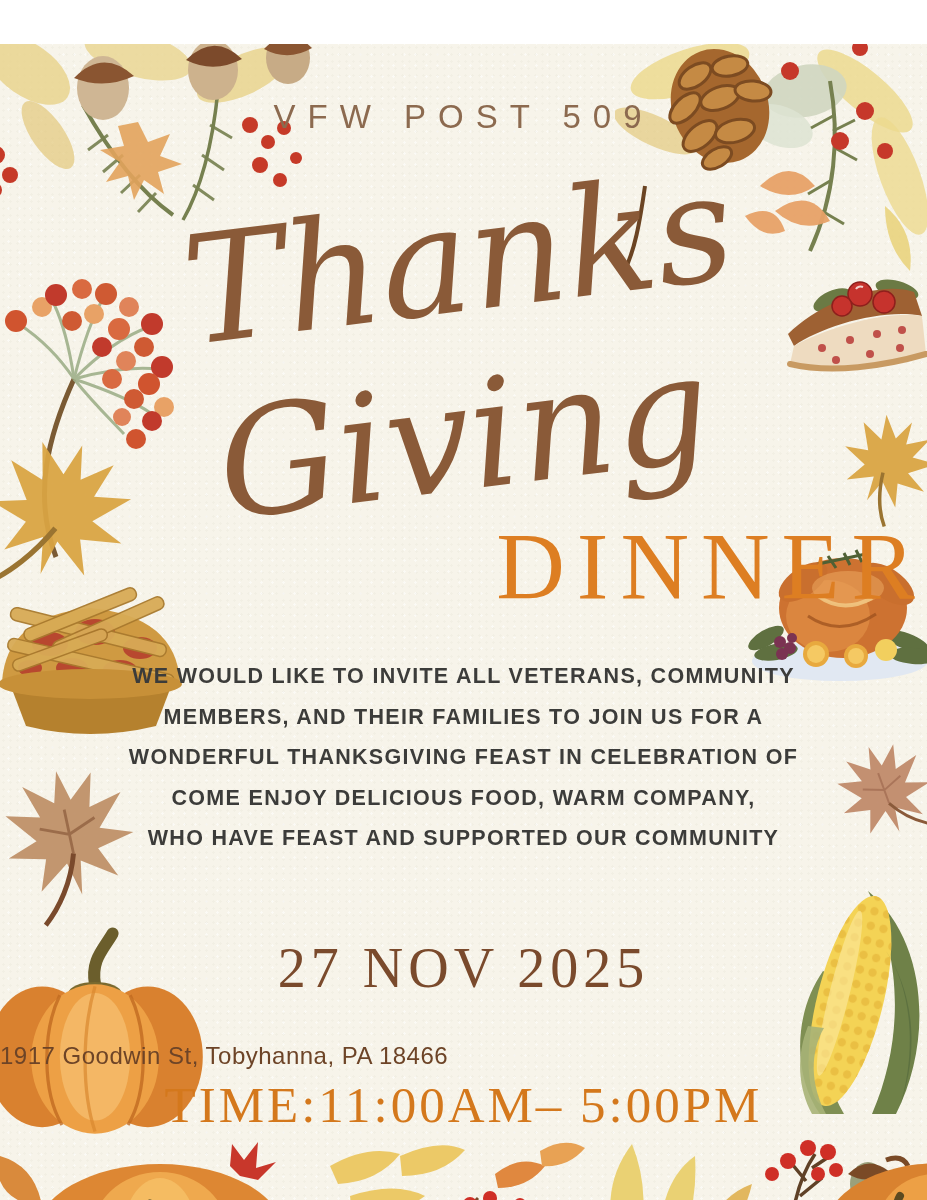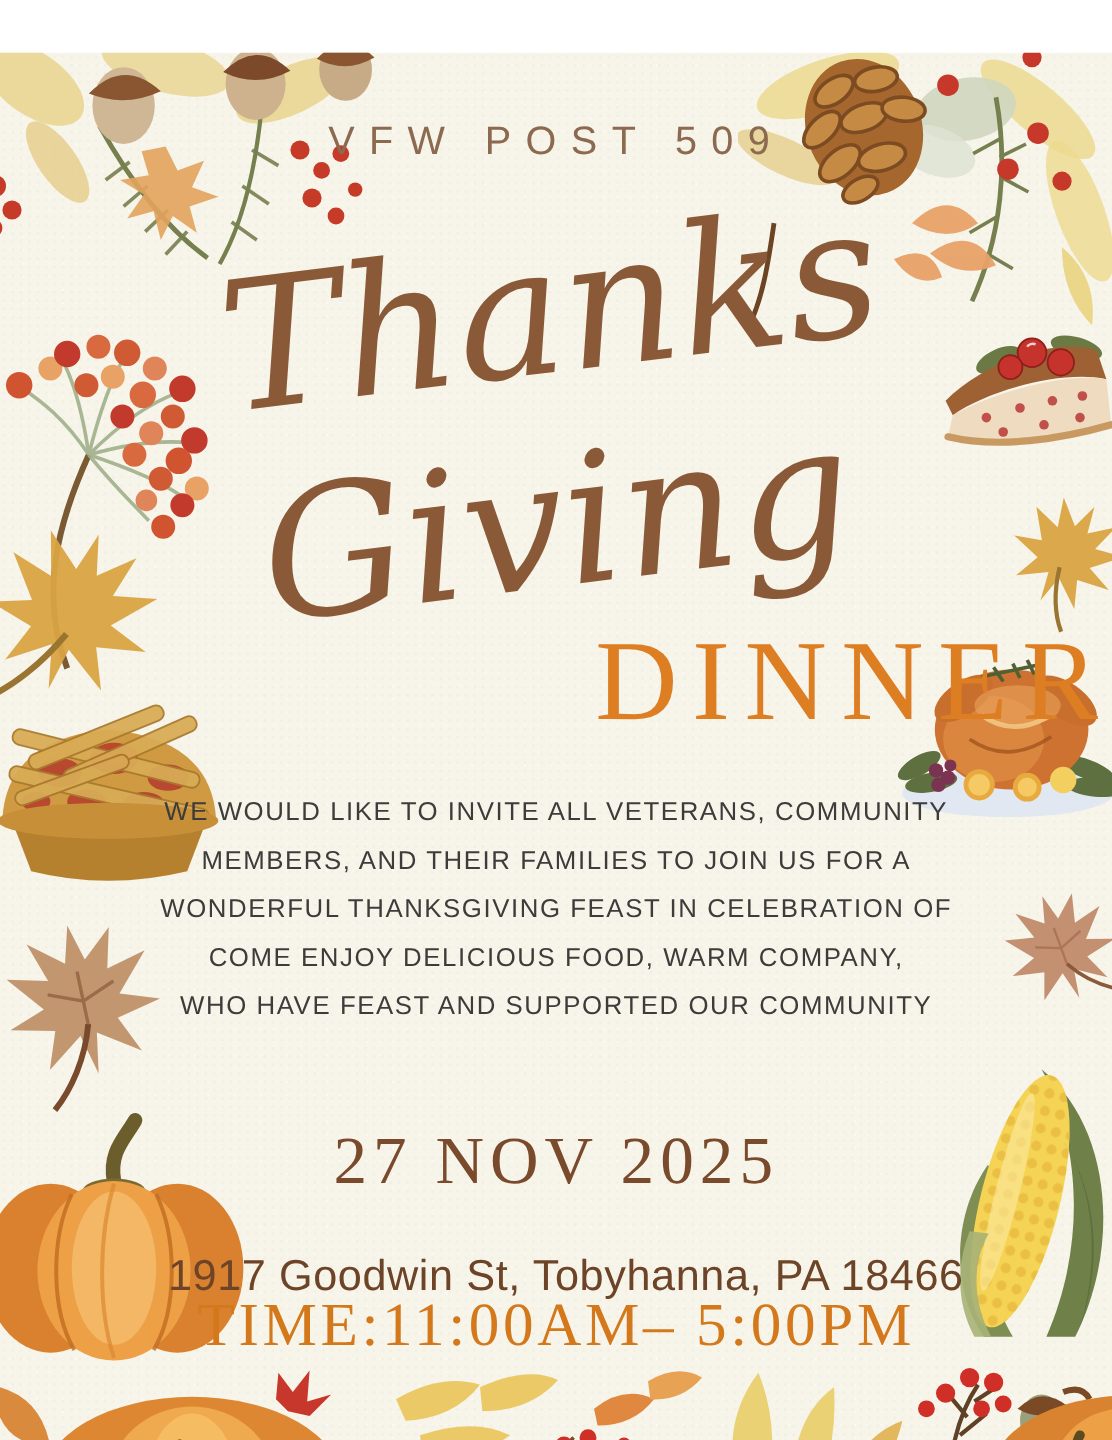--- a/index.html
+++ b/index.html
@@ -46,32 +46,32 @@
     position:absolute; top:468px; left:0; width:100%;
     text-align:right; z-index:3;
     font-family:"Liberation Serif", serif;
     font-size:95px; letter-spacing:12px; font-weight:400;
     color:#dd7e22;
   }
   .invitation {
     position:absolute; top:612px; left:50%; transform:translateX(-50%);
     width:700px; text-align:center; z-index:3;
     color:#3c3c3a; font-size:21.5px; letter-spacing:1.3px;
-    line-height:40.5px; font-weight:400;
+    line-height:40.5px; font-weight:700;
   }
   .event-date {
     position:absolute; top:892px; left:0; width:100%;
     text-align:center; z-index:3;
     font-family:"Liberation Serif", serif;
     font-size:56px; letter-spacing:5px; color:#7a4a2c;
   }
   .event-address {
     position:absolute; top:998px; left:0; width:100%;
-    text-align:center; z-index:3;
-    font-size:36px; letter-spacing:.5px; color:#6d4427; font-weight:500;padding-left:16px;
+    text-align:left; z-index:3;
+    font-size:24px; letter-spacing:.5px; color:#6d4427; font-weight:500;
   }
   .event-time {
     position:absolute; top:1032px; left:0; width:100%;
     text-align:center; z-index:3;
     font-family:"Liberation Serif", serif;
     font-size:51px; letter-spacing:3px; color:#d4781c;
   }
 </style>
 </head>
 <body>

